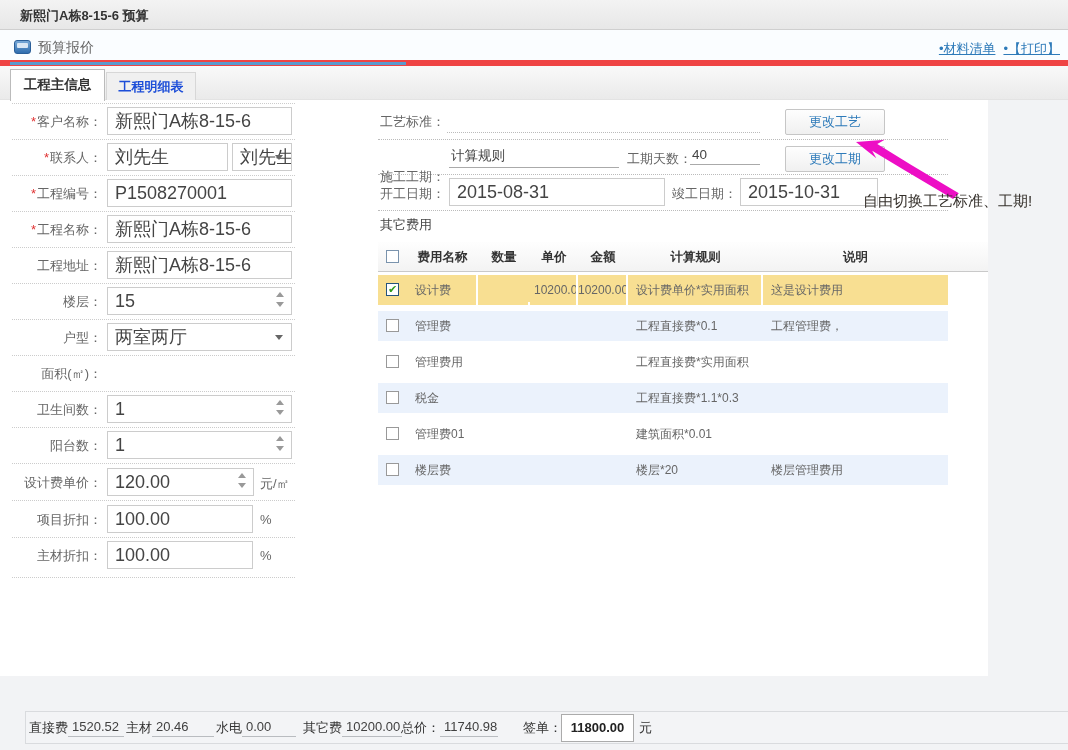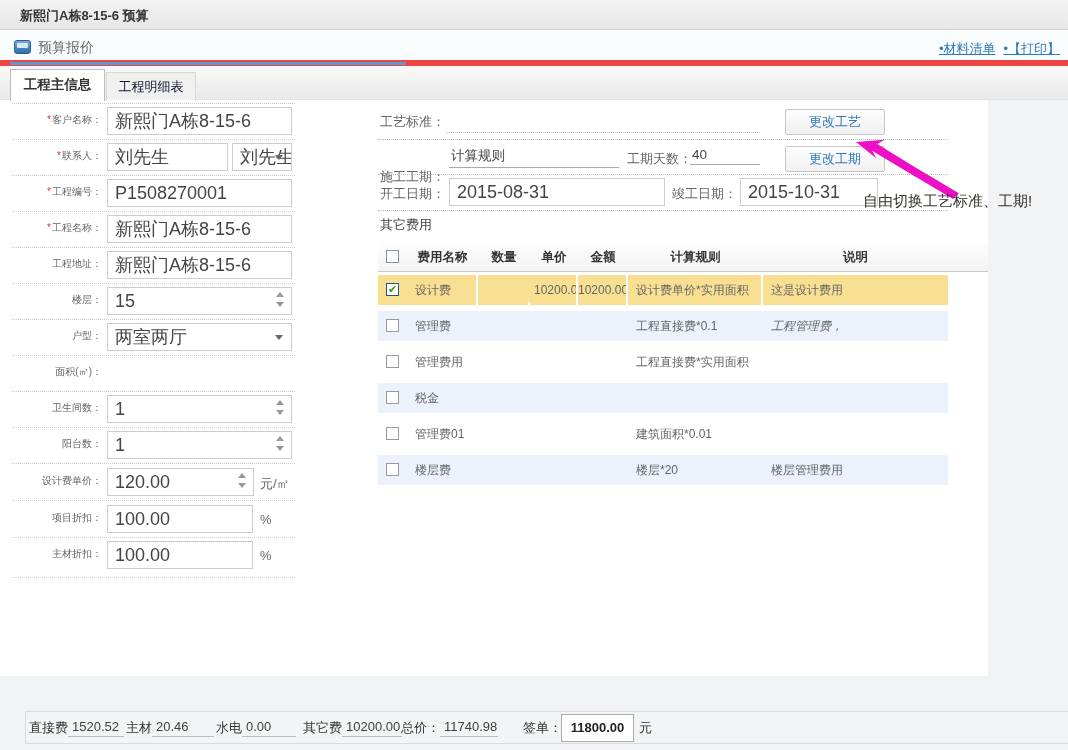--- a/index.html
+++ b/index.html
@@ -16,30 +16,30 @@
   #doc-icon::after { content:""; position:absolute; left:2px; top:2px; width:11px; height:5px; background:#d9e7f5; border-radius:1px; }
   #subbar .t { position:absolute; left:38px; top:9px; font-size:14px; color:#666; }
   #sub-links { position:absolute; right:8px; top:10px; }
   #sub-links a { color:#2d7ab9; text-decoration:underline; font-size:13px; margin-left:8px; cursor:pointer; }
   #blueline { left:10px; top:62px; width:396px; height:3px; background:#5b9ace; }
 
   
   #tabstrip { left:0; top:66px; width:1068px; height:34px; background:linear-gradient(#f9f9f9,#eaeaea); border-bottom:1px solid #e3e3e3; }
   .tab { position:absolute; text-align:center; cursor:pointer; }
   .tab.active { left:10px; top:3px; width:95px; height:32px; background:#fff; border:1px solid #bbb; border-bottom:none; font-weight:bold; color:#333; line-height:30px; font-size:13.5px; z-index:3; }
-  .tab.inactive { left:106px; top:6px; width:90px; height:28px; background:#f0f0f0; border:1px solid #d7d7d7; border-bottom:none; color:#0f172a; line-height:27px; font-size:13px; }
+  .tab.inactive { left:106px; top:6px; width:90px; height:28px; background:#f0f0f0; border:1px solid #d7d7d7; border-bottom:none; color:#1d4ed8; line-height:27px; font-size:13px;font-weight:bold; }
 
   
   #content { left:0; top:100px; width:988px; height:576px; background:#fff; }
   #grayright { left:988px; top:100px; width:80px; height:650px; background:#f2f3f5; }
   #graybottom { left:0; top:676px; width:1068px; height:74px; background:#f2f3f5; }
 
   
   .dotline { position:absolute; border-top:1px dotted #ccc; height:0; }
-  .f-label { position:absolute; width:102px; text-align:right; color:#666; font-size:10px; }
+  .f-label { position:absolute; width:102px; text-align:right; color:#666; font-size:13px; }
   .f-label .req { color:#e03131; margin-right:1px; }
   .box { position:absolute; height:28px; border:1px solid #ccc; background:#fff; line-height:26px; padding-left:7px; color:#444; font-size:18px; white-space:nowrap; overflow:hidden; }
   .unit { position:absolute; color:#666; font-size:13px; }
   .spin { position:absolute; right:5px; top:4px; width:10px; }
   .spin i { display:block; width:0; height:0; border-left:4px solid transparent; border-right:4px solid transparent; }
   .spin .up { border-bottom:5px solid #999; margin-bottom:5px; }
   .spin .dn { border-top:5px solid #999; }
   .caret { position:absolute; right:8px; top:11px; width:0; height:0; border-left:4px solid transparent; border-right:4px solid transparent; border-top:5px solid #666; }
 
   
@@ -200,37 +200,38 @@
         <div class="fcell" style="left:250px;width:135px;padding-left:8px;">设计费单价*实用面积</div>
         <div class="fcell" style="left: 385px; width: 185px; padding-left: 8px; border-right: none;">这是设计费用</div>
       </div>
       <div class="frow alt" style="top:311px;">
         <div class="cb"></div>
         <div class="fcell" style="left:29px;width:71px;padding-left:8px;">管理费</div>
         <div class="fcell" style="left:100px;width:52px;text-align:right;padding-right:9px;"></div>
         <div class="fcell" style="left:152px;width:48px;padding-left:4px;"></div>
         <div class="fcell" style="left:200px;width:50px;text-align:center;"></div>
         <div class="fcell" style="left:250px;width:135px;padding-left:8px;">工程直接费*0.1</div>
-        <div class="fcell" style="left:385px;width:185px;padding-left:8px;font-style:italic;">工程管理费，</div>
+        <div class="fcell" style="left:385px;width:185px;padding-left:8px;">工程管理费，</div>
       </div>
       <div class="frow plain" style="top:347px;">
         <div class="cb"></div>
         <div class="fcell" style="left:29px;width:71px;padding-left:8px;">管理费用</div>
         <div class="fcell" style="left:100px;width:52px;text-align:right;padding-right:9px;"></div>
         <div class="fcell" style="left:152px;width:48px;padding-left:4px;"></div>
         <div class="fcell" style="left:200px;width:50px;text-align:center;"></div>
         <div class="fcell" style="left:250px;width:135px;padding-left:8px;">工程直接费*实用面积</div>
         <div class="fcell" style="left:385px;width:185px;padding-left:8px;"></div>
       </div>
       <div class="frow alt" style="top:383px;">
         <div class="cb"></div>
         <div class="fcell" style="left:29px;width:71px;padding-left:8px;">税金</div>
         <div class="fcell" style="left:100px;width:52px;text-align:right;padding-right:9px;"></div>
         <div class="fcell" style="left:152px;width:48px;padding-left:4px;"></div>
         <div class="fcell" style="left:200px;width:50px;text-align:center;"></div>
+        <div class="fcell" style="left:250px;width:135px;padding-left:8px;">工程直接费*1.1*0.3</div>
         <div class="fcell" style="left:385px;width:185px;padding-left:8px;"></div>
       </div>
       <div class="frow plain" style="top:419px;">
         <div class="cb"></div>
         <div class="fcell" style="left:29px;width:71px;padding-left:8px;">管理费01</div>
         <div class="fcell" style="left:100px;width:52px;text-align:right;padding-right:9px;"></div>
         <div class="fcell" style="left:152px;width:48px;padding-left:4px;"></div>
         <div class="fcell" style="left:200px;width:50px;text-align:center;"></div>
         <div class="fcell" style="left:250px;width:135px;padding-left:8px;">建筑面积*0.01</div>
         <div class="fcell" style="left:385px;width:185px;padding-left:8px;"></div>

